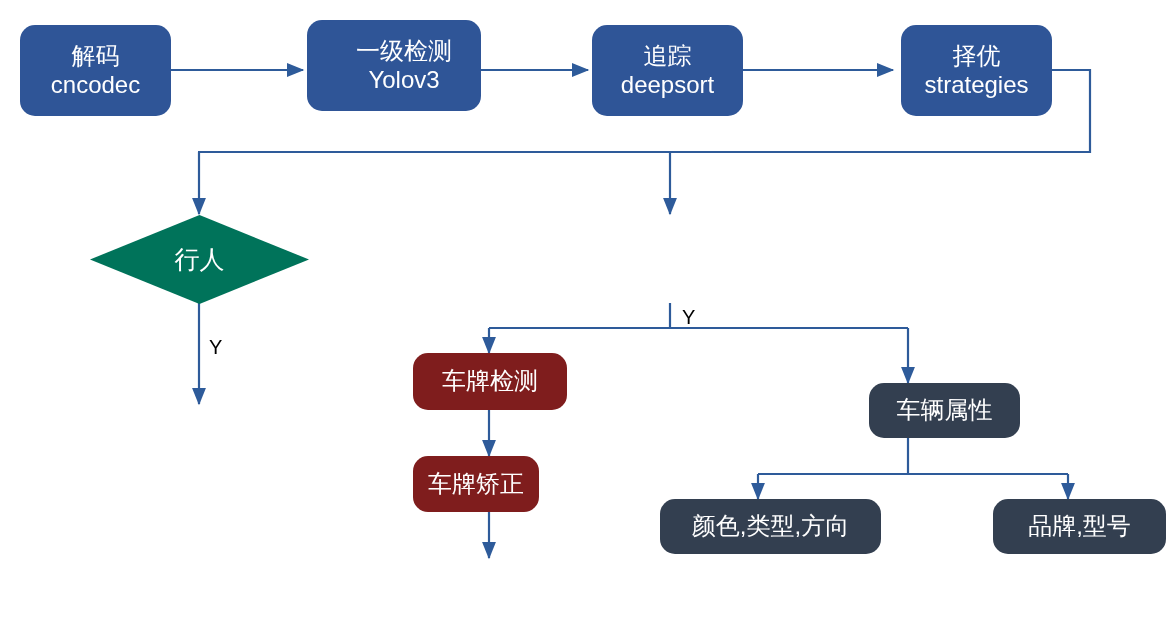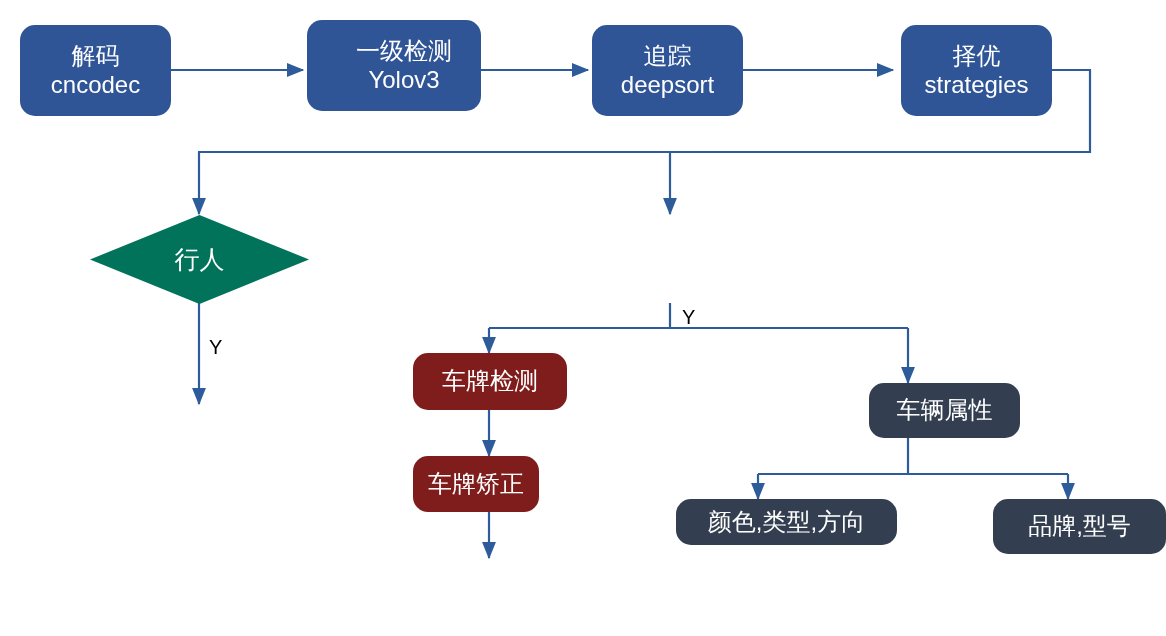--- a/index.html
+++ b/index.html
@@ -171,21 +171,21 @@
 
   <div class="node proc plate-node" style="left:413px; top:456px; width:126px; height:56px;">
     <span class="l1">车牌矫正</span>
   </div>
 
 
   <div class="node proc attr-node" style="left:833px; top:383px; width:151px; height:55px;margin-left:36px;">
     <span class="l1">车辆属性</span>
   </div>
 
-  <div class="node proc attr-node" style="left:676px; top:499px; width:221px; height:46px;">
+  <div class="node proc attr-node" style="left:660px; top:499px; width:221px; height:55px;">
     <span class="l1">颜色,类型,方向</span>
   </div>
 
   <div class="node proc attr-node" style="left:993px; top:499px; width:173px; height:55px;">
     <span class="l1">品牌,型号</span>
   </div>
 
 </div>
 
 </body></html>

